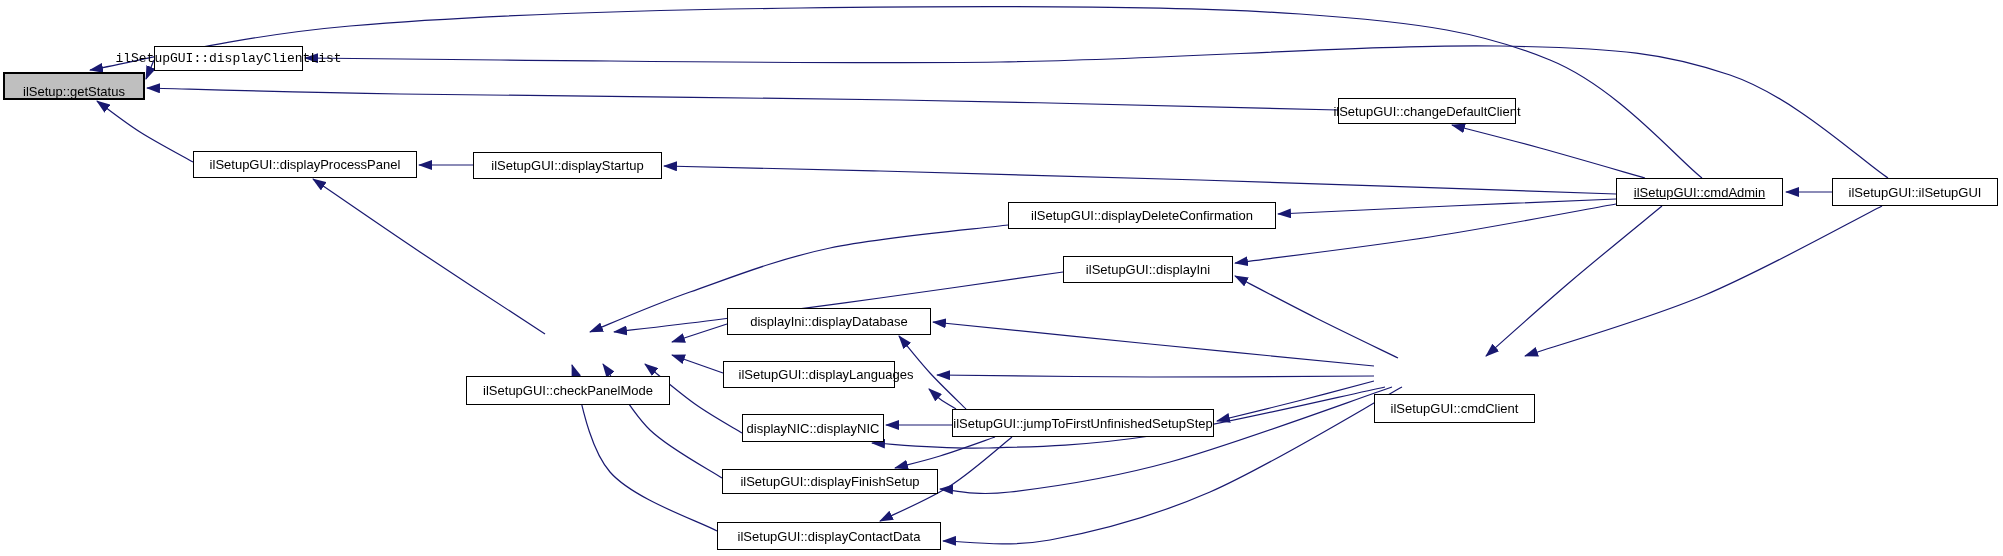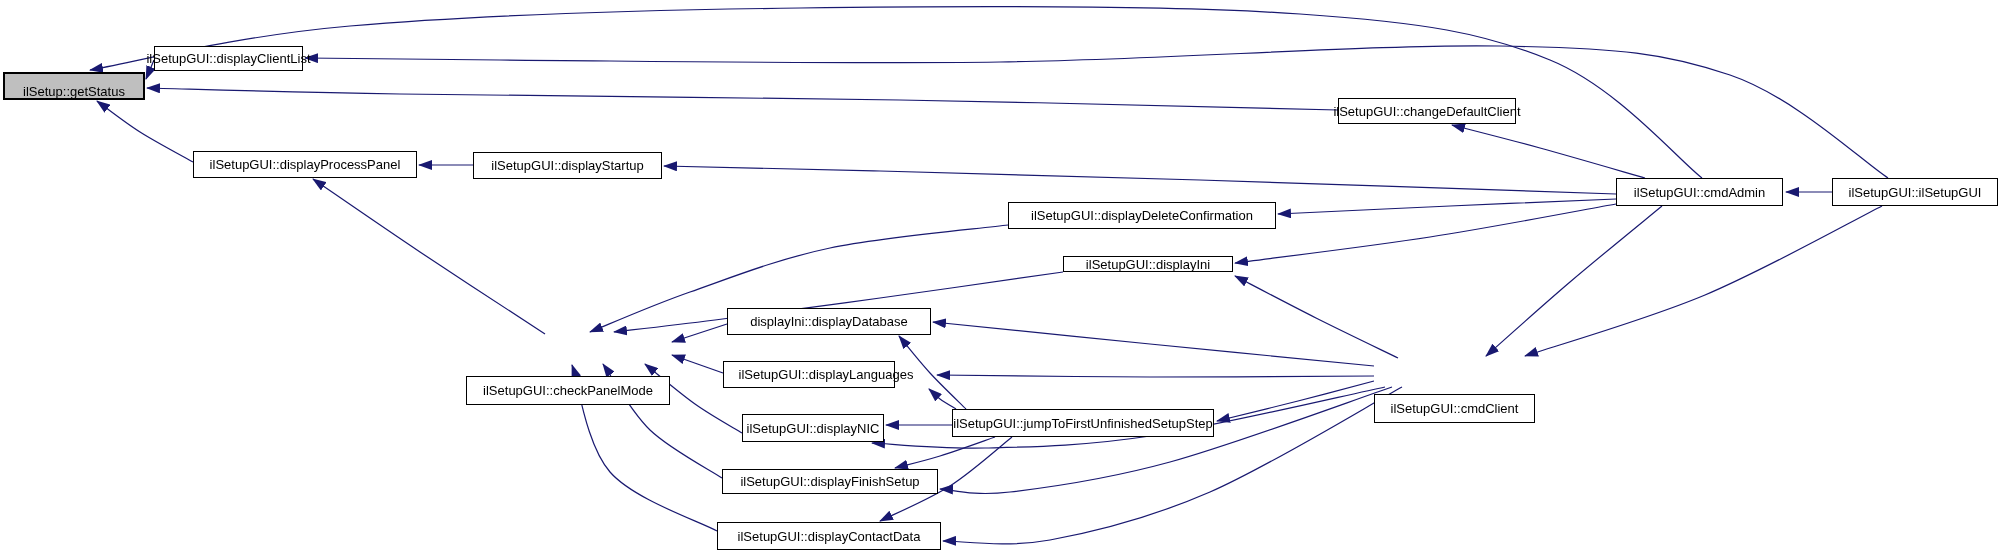--- a/index.html
+++ b/index.html
@@ -91,55 +91,55 @@
         <path class="edge" d="M1374,381 C1361.3333333333333,384.3333333333333 1324.1666666666667,394.3333333333333 1298,401 C1271.8333333333333,407.6666666666667 1230.5,417.6666666666667 1217,421" stroke="#191970" marker-end="url(#arrowhead)"></path>
         <path class="edge" d="M1832,192 L1786,192" stroke="#191970" marker-end="url(#arrowhead)"></path>
         <path class="edge" d="M1662,206 C1646.6666666666667,218.66666666666666 1599.3333333333333,257 1570,282 C1540.6666666666667,307 1500,343.6666666666667 1486,356" stroke="#191970" marker-end="url(#arrowhead)"></path>
         <path class="edge" d="M1882,206 C1852.5,220.83333333333334 1764.5,270 1705,295 C1645.5,320 1555,345.8333333333333 1525,356" stroke="#191970" marker-end="url(#arrowhead)"></path>
       </g>
   </svg>
   <div id="node-layer">
       <div class="graph-node highlighted" style="left: 3px; top: 72px; width: 142px; height: 28px;">
         <span>ilSetup::getStatus</span>
       </div>
-      <div class="graph-node" style="left: 154px; top: 46px; width: 149px; height: 25px;">
+      <div class="graph-node" style="left: 154px; top: 46px; width: 149px; height: 25px; font-family: Liberation Mono, monospace;">
         <span>ilSetupGUI::displayClientList</span>
       </div>
       <div class="graph-node" style="left: 1338px; top: 98px; width: 178px; height: 26px;">
         <span>ilSetupGUI::changeDefaultClient</span>
       </div>
       <div class="graph-node" style="left: 193px; top: 151px; width: 224px; height: 27px;">
         <span>ilSetupGUI::displayProcessPanel</span>
       </div>
       <div class="graph-node" style="left: 473px; top: 152px; width: 189px; height: 27px;">
         <span>ilSetupGUI::displayStartup</span>
       </div>
-      <div class="graph-node" style="left: 1616px; top: 178px; width: 167px; height: 28px;">
+      <div class="graph-node" style="left: 1616px; top: 178px; width: 167px; height: 28px; text-decoration: underline;">
         <span>ilSetupGUI::cmdAdmin</span>
       </div>
       <div class="graph-node" style="left: 1832px; top: 178px; width: 166px; height: 28px;">
         <span>ilSetupGUI::ilSetupGUI</span>
       </div>
       <div class="graph-node" style="left: 1008px; top: 202px; width: 268px; height: 27px;">
         <span>ilSetupGUI::displayDeleteConfirmation</span>
       </div>
-      <div class="graph-node" style="left: 1063px; top: 256px; width: 170px; height: 16px;">
+      <div class="graph-node" style="left: 1063px; top: 256px; width: 170px; height: 27px;">
         <span>ilSetupGUI::displayIni</span>
       </div>
       <div class="graph-node" style="left: 466px; top: 334px; width: 204px; height: 29px; margin-top: 42px;">
         <span>ilSetupGUI::checkPanelMode</span>
       </div>
       <div class="graph-node" style="left: 727px; top: 308px; width: 204px; height: 27px;">
         <span>displayIni::displayDatabase</span>
       </div>
       <div class="graph-node" style="left: 723px; top: 361px; width: 172px; height: 27px; padding-left: 34px;">
         <span>ilSetupGUI::displayLanguages</span>
       </div>
       <div class="graph-node" style="left: 742px; top: 414px; width: 142px; height: 28px;">
-        <span>ilSetupGUI::displayNIC</span>
+        <span>displayNIC::displayNIC</span>
       </div>
       <div class="graph-node" style="left: 952px; top: 409px; width: 262px; height: 28px;">
         <span>ilSetupGUI::jumpToFirstUnfinishedSetupStep</span>
       </div>
       <div class="graph-node" style="left: 722px; top: 469px; width: 216px; height: 25px;">
         <span>ilSetupGUI::displayFinishSetup</span>
       </div>
       <div class="graph-node" style="left: 717px; top: 522px; width: 224px; height: 28px;">
         <span>ilSetupGUI::displayContactData</span>
       </div>

